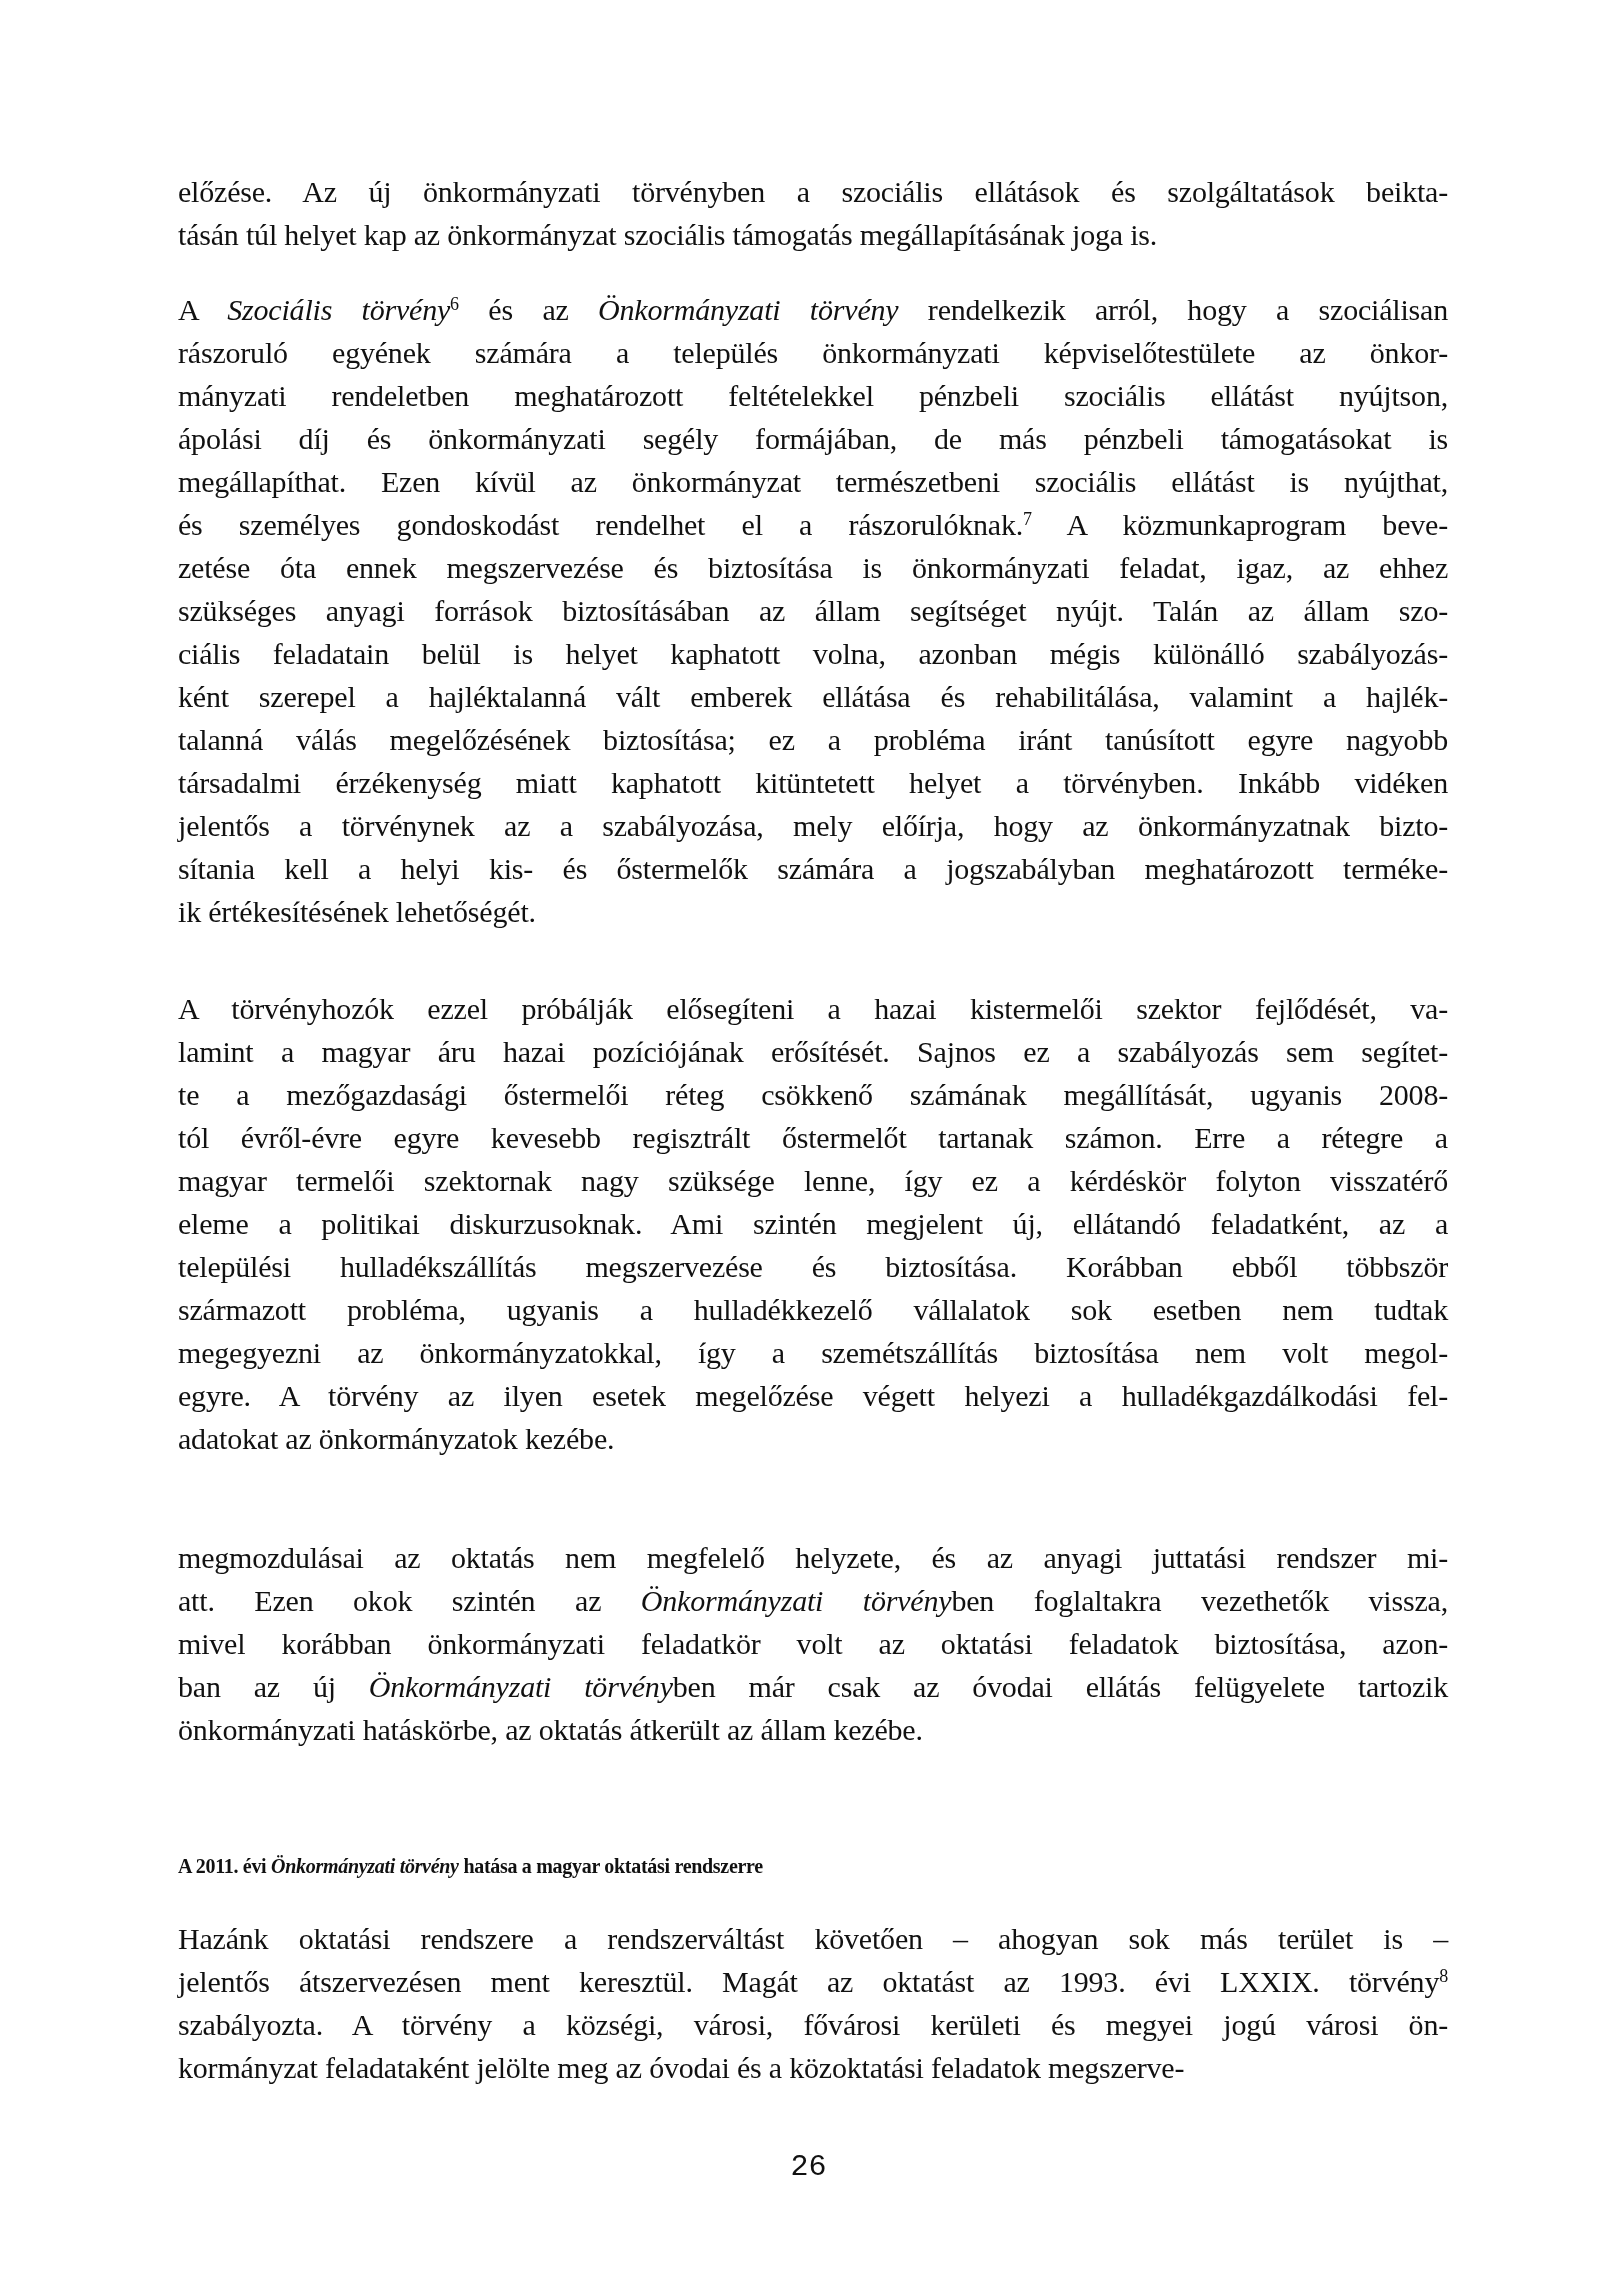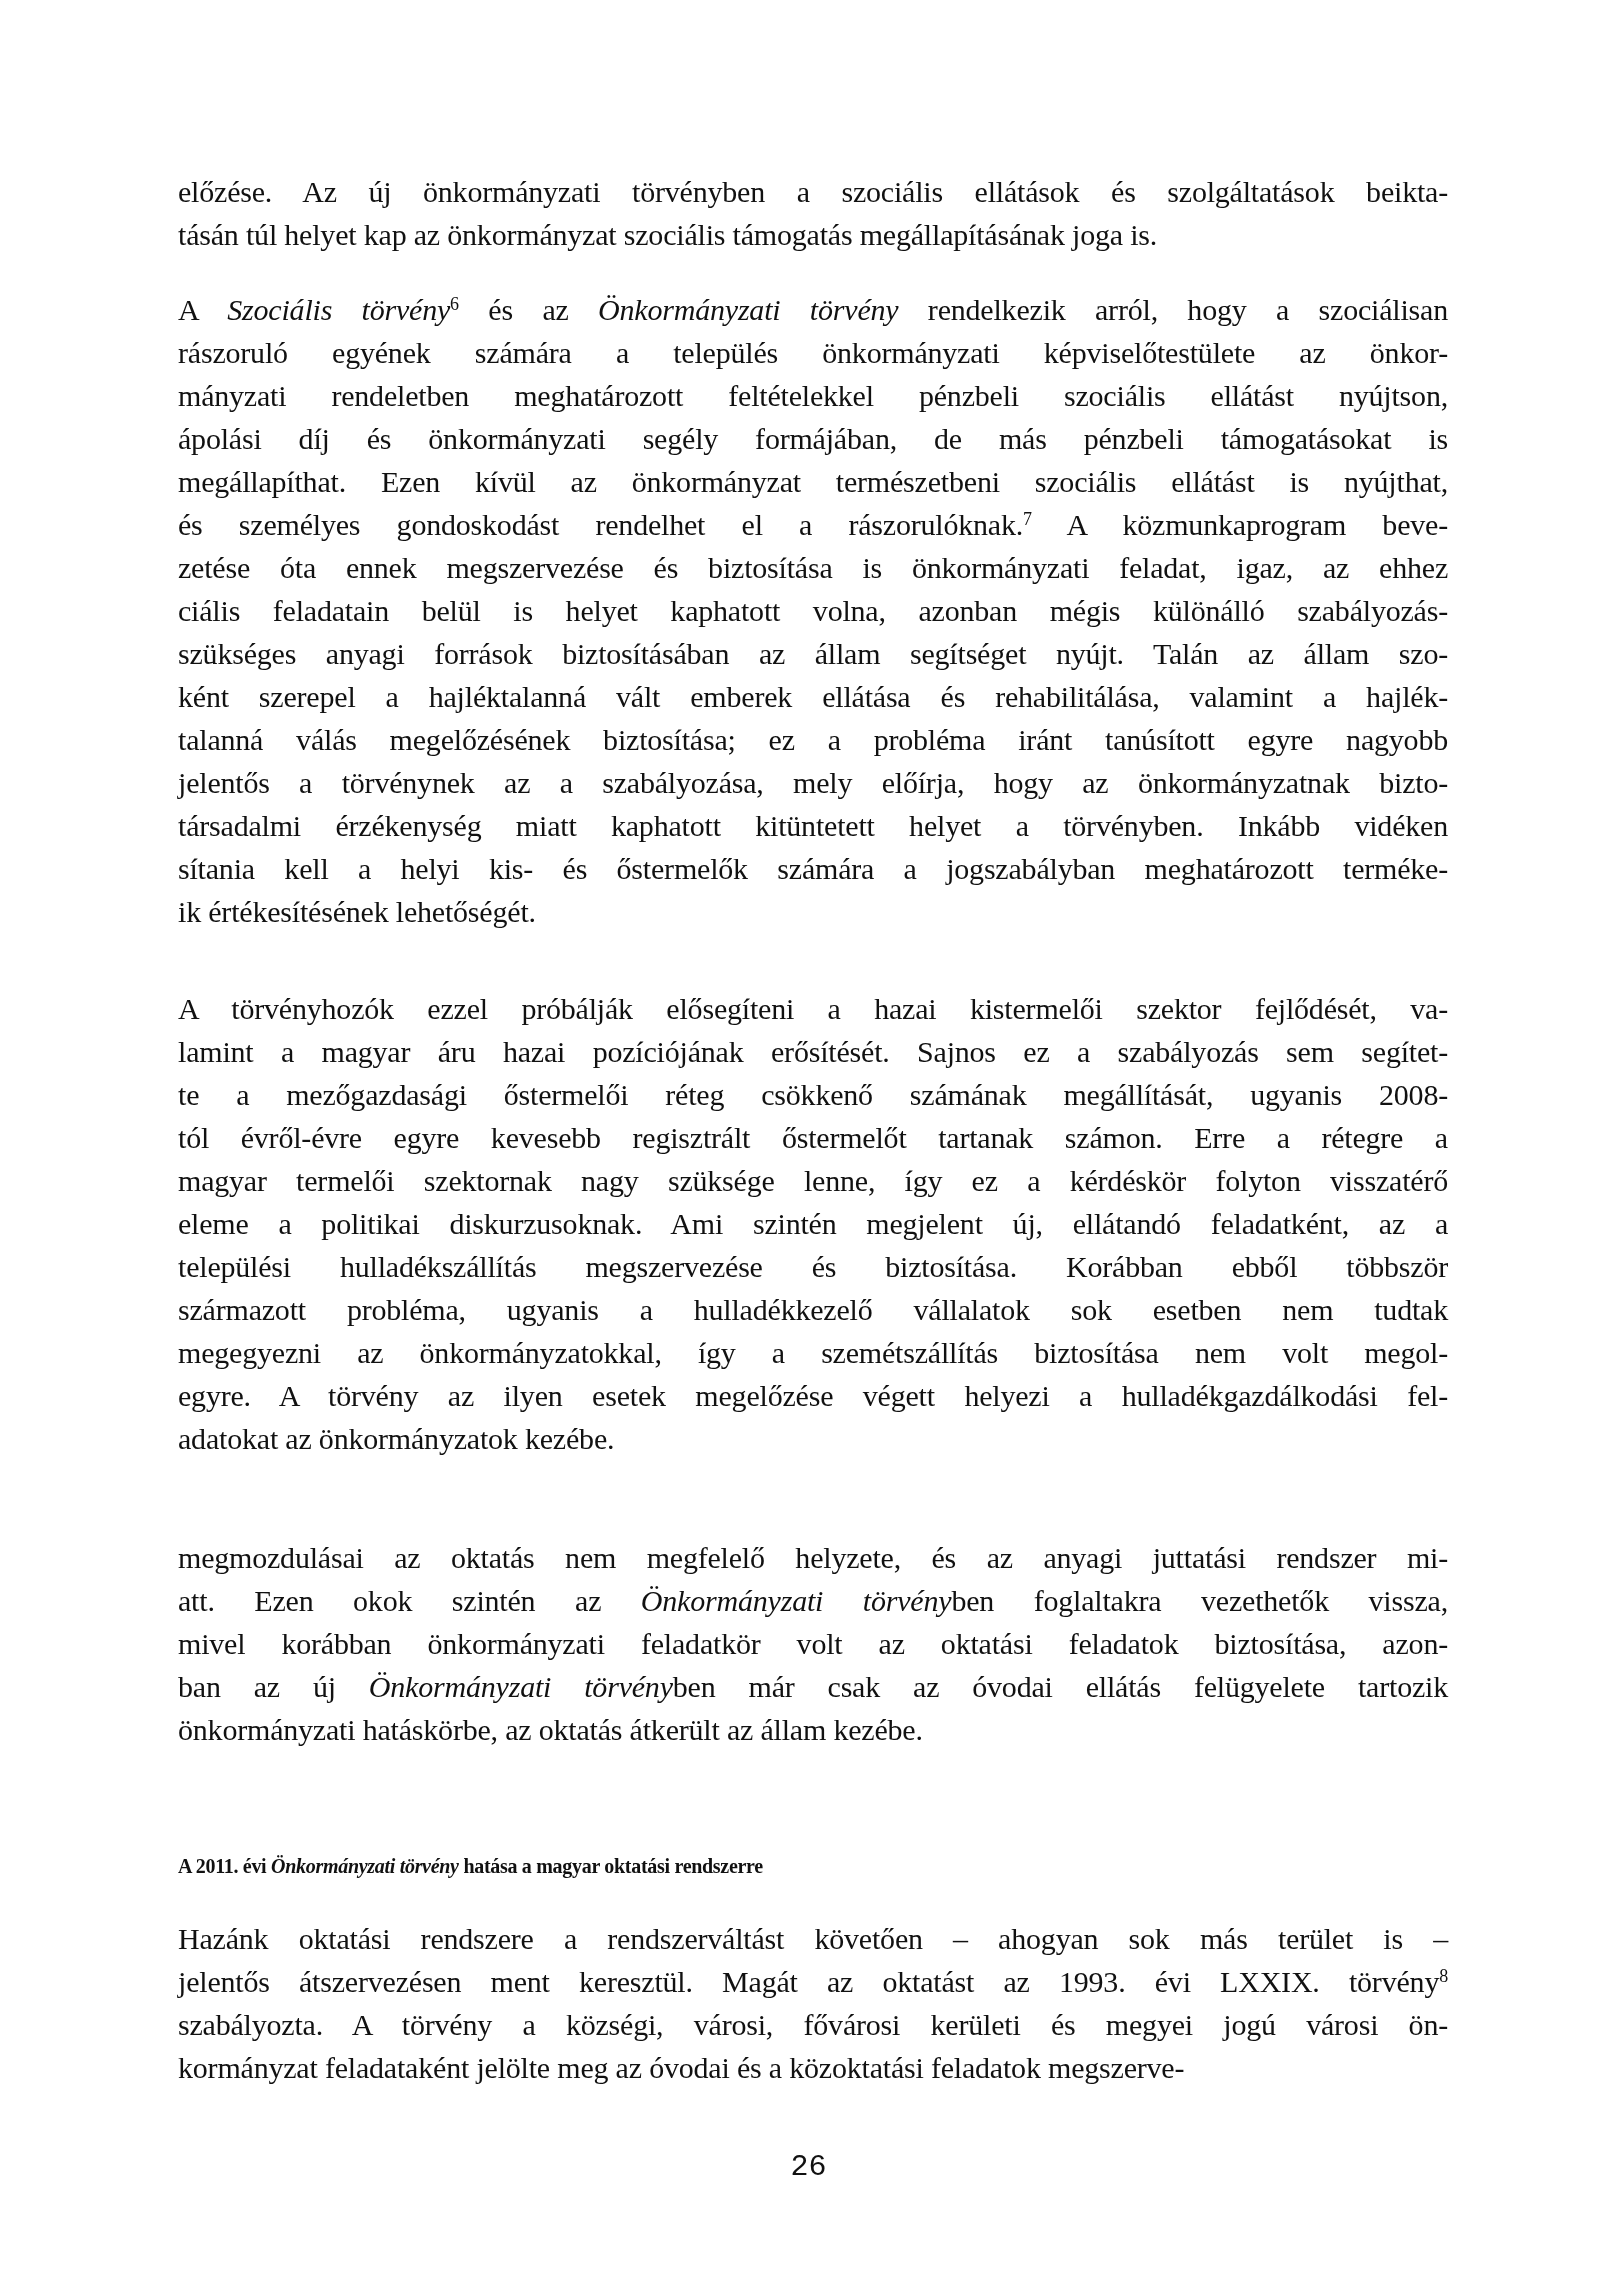--- a/index.html
+++ b/index.html
@@ -40,26 +40,26 @@
       <span class="line last"><span>tásán túl helyet kap az önkormányzat szociális támogatás megállapításának joga is.</span></span>
     </div>
   <div class="text-block" id="p2">
       <span class="line"><span>A </span><i>Szociális törvény</i><sup>6</sup><span> és az </span><i>Önkormányzati törvény</i><span> rendelkezik arról, hogy a szociálisan</span></span>
       <span class="line"><span>rászoruló egyének számára a település önkormányzati képviselőtestülete az önkor-</span></span>
       <span class="line"><span>mányzati rendeletben meghatározott feltételekkel pénzbeli szociális ellátást nyújtson,</span></span>
       <span class="line"><span>ápolási díj és önkormányzati segély formájában, de más pénzbeli támogatásokat is</span></span>
       <span class="line"><span>megállapíthat. Ezen kívül az önkormányzat természetbeni szociális ellátást is nyújthat,</span></span>
       <span class="line"><span>és személyes gondoskodást rendelhet el a rászorulóknak.</span><sup>7</sup><span> A közmunkaprogram beve-</span></span>
       <span class="line"><span>zetése óta ennek megszervezése és biztosítása is önkormányzati feladat, igaz, az ehhez</span></span>
+      <span class="line"><span>szükséges anyagi források biztosításában az állam segítséget nyújt. Talán az állam szo-</span></span>
       <span class="line"><span>ciális feladatain belül is helyet kaphatott volna, azonban mégis különálló szabályozás-</span></span>
-      <span class="line"><span>szükséges anyagi források biztosításában az állam segítséget nyújt. Talán az állam szo-</span></span>
       <span class="line"><span>ként szerepel a hajléktalanná vált emberek ellátása és rehabilitálása, valamint a hajlék-</span></span>
       <span class="line"><span>talanná válás megelőzésének biztosítása; ez a probléma iránt tanúsított egyre nagyobb</span></span>
+      <span class="line"><span>társadalmi érzékenység miatt kaphatott kitüntetett helyet a törvényben. Inkább vidéken</span></span>
       <span class="line"><span>jelentős a törvénynek az a szabályozása, mely előírja, hogy az önkormányzatnak bizto-</span></span>
-      <span class="line"><span>társadalmi érzékenység miatt kaphatott kitüntetett helyet a törvényben. Inkább vidéken</span></span>
       <span class="line"><span>sítania kell a helyi kis- és őstermelők számára a jogszabályban meghatározott terméke-</span></span>
       <span class="line last"><span>ik értékesítésének lehetőségét.</span></span>
     </div>
   <div class="text-block" id="p3">
       <span class="line"><span>A törvényhozók ezzel próbálják elősegíteni a hazai kistermelői szektor fejlődését, va-</span></span>
       <span class="line"><span>lamint a magyar áru hazai pozíciójának erősítését. Sajnos ez a szabályozás sem segítet-</span></span>
       <span class="line"><span>te a mezőgazdasági őstermelői réteg csökkenő számának megállítását, ugyanis 2008-</span></span>
       <span class="line"><span>tól évről-évre egyre kevesebb regisztrált őstermelőt tartanak számon. Erre a rétegre a</span></span>
       <span class="line"><span>magyar termelői szektornak nagy szüksége lenne, így ez a kérdéskör folyton visszatérő</span></span>
       <span class="line"><span>eleme a politikai diskurzusoknak. Ami szintén megjelent új, ellátandó feladatként, az a</span></span>

